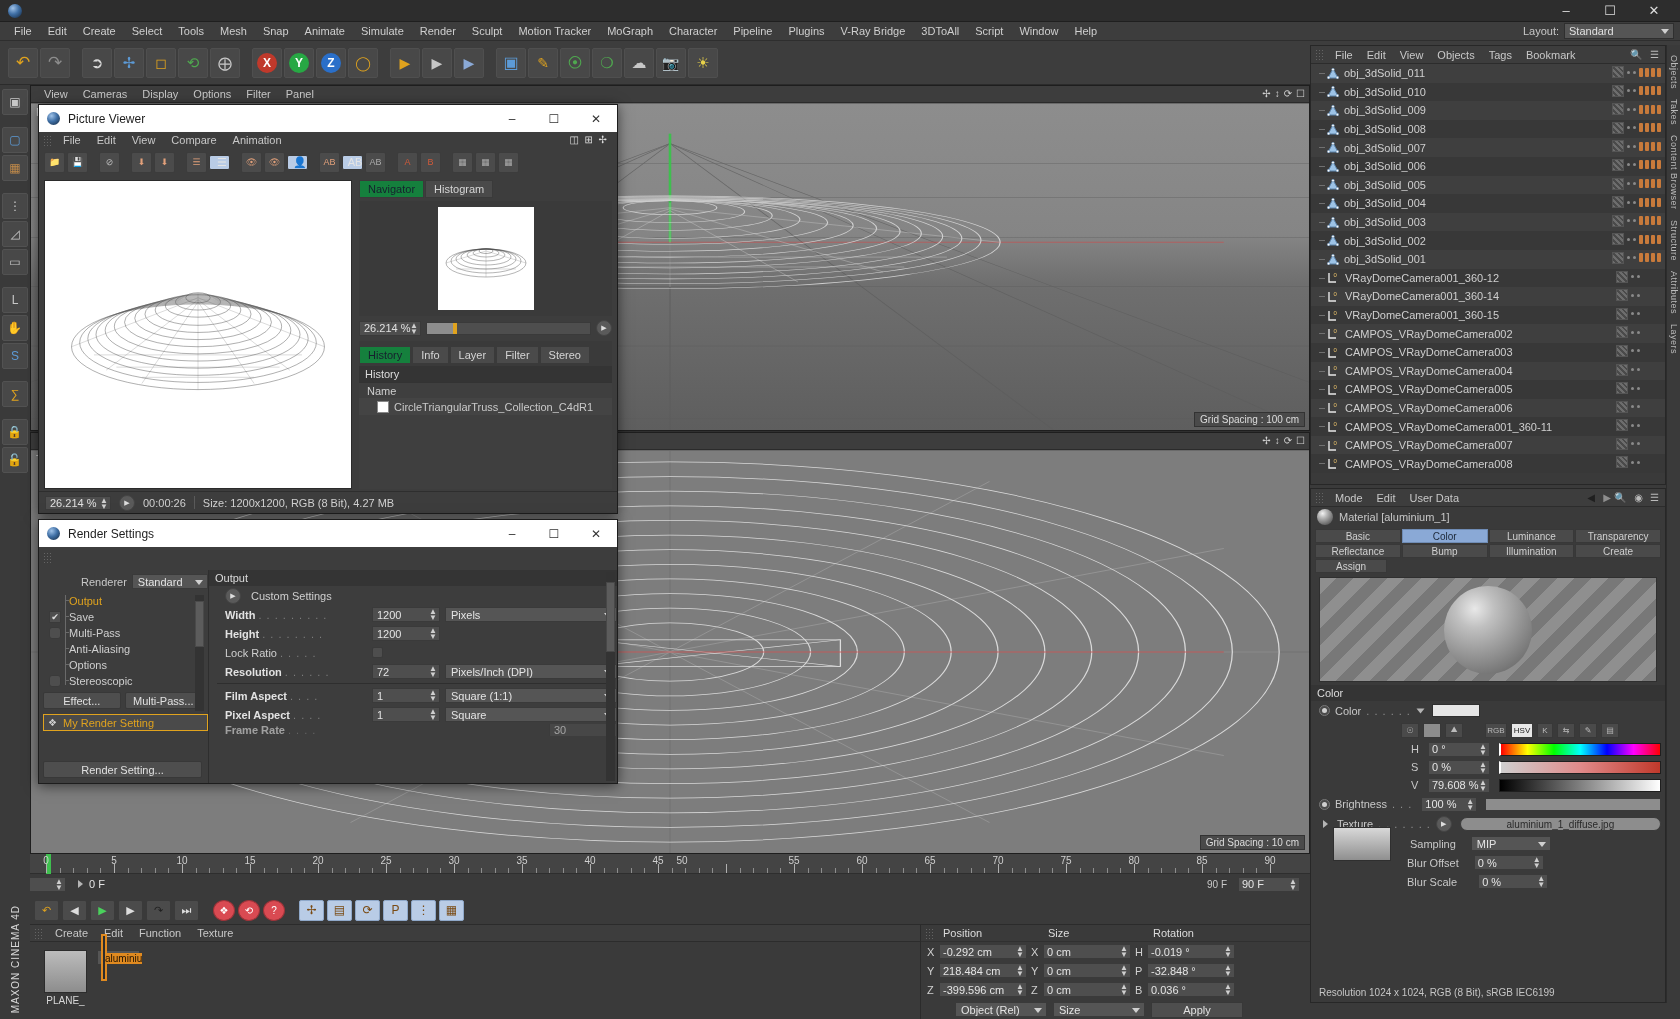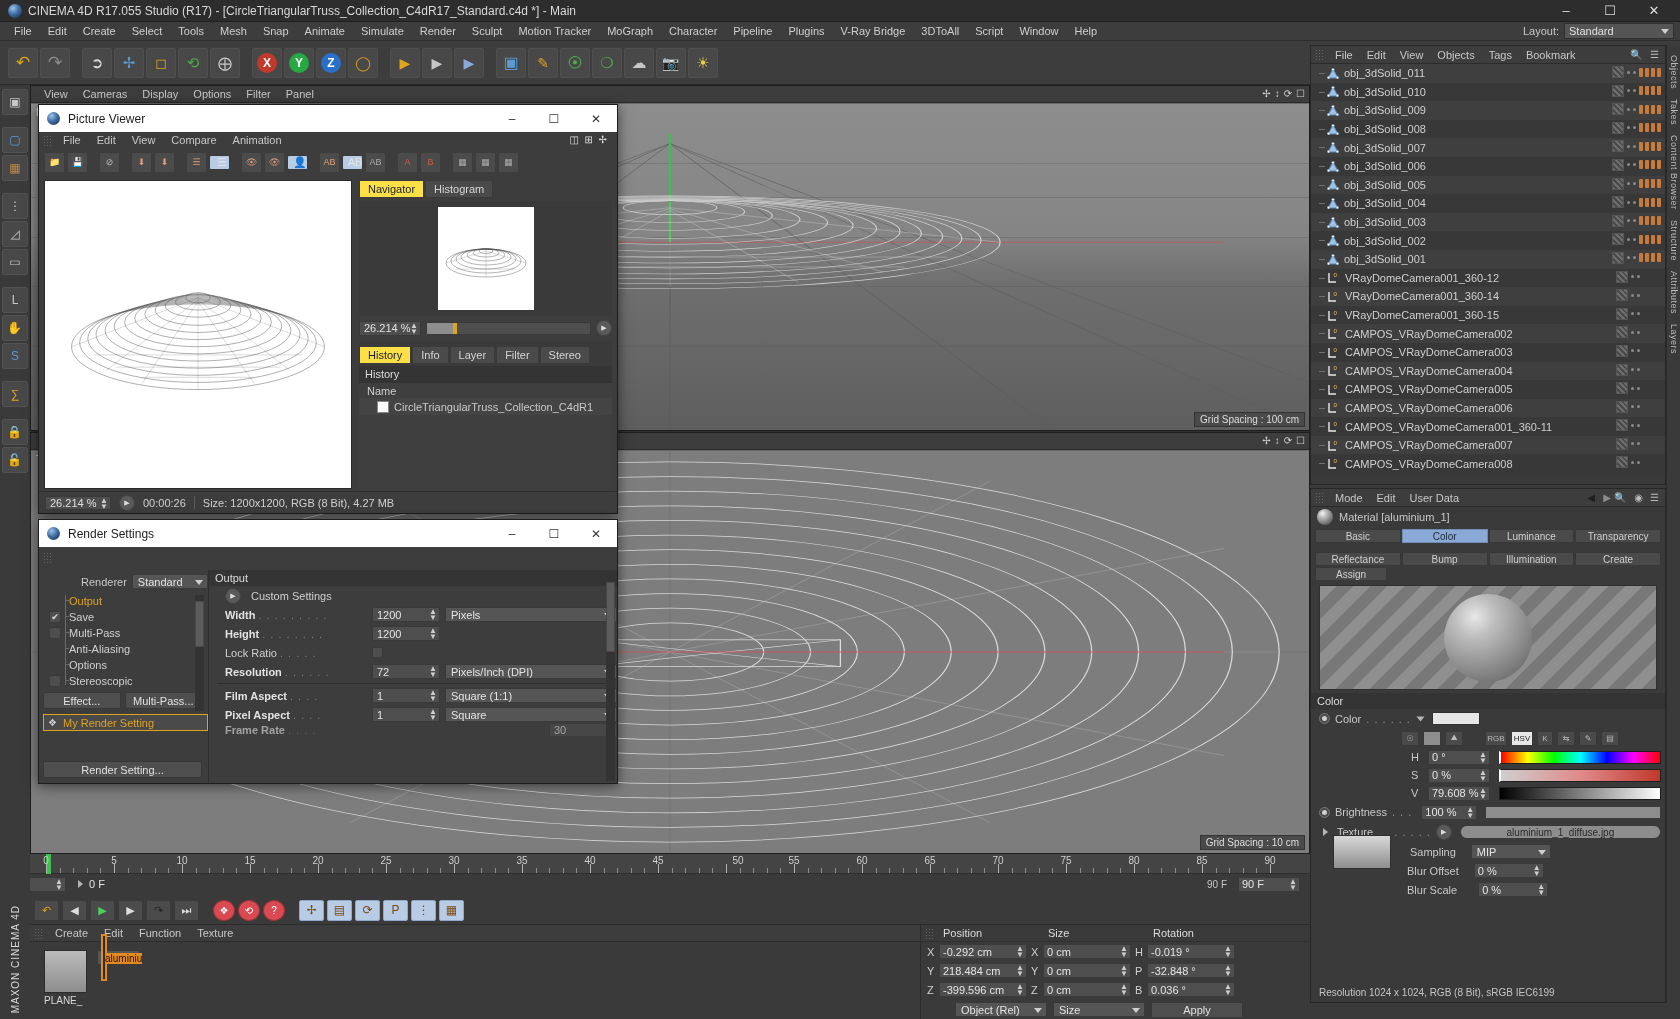--- a/index.html
+++ b/index.html
@@ -149,21 +149,21 @@
   .matmgr { position:absolute; left:30px; right:370px; bottom:0; height:95px; background:#3a3a3a;
      border-top:1px solid #2b2b2b; }
   .matmgr .bar { height:17px; background:#3d3d3d; display:flex; align-items:center; gap:2px;
      padding-left:4px; border-bottom:1px solid #2c2c2c; }
   .matmgr .bar .mi { padding:0 7px; font-size:11px; line-height:17px; }
   .matswatches { display:flex; gap:10px; padding:8px 0 0 14px; }
   .msw { width:43px; }
   .msw .thumb { width:43px;height:43px;border:1px solid #2c2c2c;
      background:radial-gradient(circle at 35% 28%, #f0f0f0 0%, #c0c0c0 25%, #7d7d7d 65%, #3d3d3d 100%); }
   .msw.sel .thumb { outline:2px solid #e08a20; }
-  .msw .nm { text-align:left; font-size:10px; margin-top:2px; color:#d8d8d8; }
+  .msw .nm { text-align:center; font-size:10px; margin-top:2px; color:#d8d8d8; }
   .msw.sel .nm { background:#e08a20; color:#231300; }
   .msw .thumb.plane { background:linear-gradient(180deg,#bcbcbc,#8d8d8d); }
   .coordpanel { position:absolute; left:920px; right:370px; bottom:0; height:95px; background:#3a3a3a;
      border-left:1px solid #2b2b2b; border-top:1px solid #2b2b2b; }
   .coordhead { height:17px; display:flex; align-items:center; padding-left:4px; gap:0; font-size:11px;
      background:#3a3a3a; border-bottom:1px solid #303030; }
   .coordhead .col { width:105px; padding-left:6px; color:#dcdcdc; }
   .crow { height:19px; display:flex; align-items:center; gap:4px; padding-left:6px; }
   .crow .ax { width:8px; color:#d0d0d0; font-size:11px; }
   .cfield { width:88px; }
@@ -199,21 +199,21 @@
   .ptb { width:21px;height:21px;background:#4b4b4b;border:1px solid #3c3c3c;border-radius:2px;
      display:flex;align-items:center;justify-content:center;font-size:9px;color:#e2a07a; }
   .ptb.sel { background:#b9cce6; }
   .ptb.gap { width:7px;background:transparent;border:none; }
   .pvbody { position:absolute; left:0; right:0; top:70px; bottom:24px; display:flex; }
   .pvimage { width:308px; margin:5px 0 0 5px; background:#fff; position:relative; overflow:hidden;
      border:1px solid #2b2b2b; }
   .pvright { flex:1; margin:5px 5px 0 7px; display:flex; flex-direction:column; }
   .pvtabs { display:flex; gap:1px; }
   .ptab { padding:2px 8px; background:#4a4a4a; border:1px solid #3a3a3a; font-size:11px; color:#d5d5d5; }
-  .ptab.on { background:#fde047; color:#16202e; }
+  .ptab.on { background:#15803d; color:#16202e; }
   .navpane { flex:0 0 115px; background:#3a3a3a; margin-top:3px; display:flex; align-items:center;
      justify-content:center; }
   .navthumb { width:96px;height:103px;background:#fff;position:relative;overflow:hidden; }
   .zoomrow { display:flex; align-items:center; gap:5px; margin-top:4px; }
   .zoomfield { width:62px;height:15px;background:#4e4e4e;border:1px solid #3a3a3a;
      font-size:11px;color:#e0e0e0;display:flex;align-items:center;padding-left:4px;position:relative; }
   .zslider { flex:1; height:13px; background:#4e4e4e; border:1px solid #3a3a3a; position:relative; }
   .zslider .fill { position:absolute; left:0; top:0; bottom:0; width:26px; background:#8d8d8d; }
   .zslider .knob { position:absolute; left:26px; top:0; bottom:0; width:4px; background:#e0a31e; }
   .rbtn-sm { width:16px;height:16px;border-radius:50%;background:#5a5a5a;border:1px solid #444;
@@ -267,21 +267,20 @@
      border:1px solid #484848; }
   .sm { font-size:10px; }
 </style>
 </head>
 <body>
 
 <div class="app">
 
   <div class="titlebar">
     <div class="tb-icon"></div>
-    <div class="tb-text">CINEMA 4D R17.055 Studio (R17) - [CircleTriangularTruss_Collection_C4dR17_Standard.c4d *] - Main</div>
     <div class="winbtns">
       <div class="winbtn">–</div>
       <div class="winbtn">☐</div>
       <div class="winbtn close">✕</div>
     </div>
   </div>
 
   <div class="menubar">
     <div class="mi">File</div>
     <div class="mi">Edit</div>
@@ -929,21 +928,21 @@
       <span class="matball"></span>
       <span>Material [aluminium_1]</span>
     </div>
 
     <div class="tabrow" style="margin-top:2px">
       <div class="tab">Basic</div>
       <div class="tab on">Color</div>
       <div class="tab">Luminance</div>
       <div class="tab">Transparency</div>
     </div>
-    <div class="tabrow" style="margin-top:9px">
+    <div class="tabrow" style="margin-top:1px">
       <div class="tab">Reflectance</div>
       <div class="tab">Bump</div>
       <div class="tab">Illumination</div>
       <div class="tab">Create</div>
     </div>
     <div class="tabrow" style="margin-top:1px">
       <div class="tab small">Assign</div>
       <div style="flex:1"></div>
     </div>
 
@@ -1115,21 +1114,21 @@
         <div class="tick" style="left: 617.2px;"></div>
         <div class="tick" style="left: 630.8px;"></div>
         <div class="tick" style="left: 644.4px;"></div>
         <div class="tick maj" style="left: 658px;"></div>
         <div class="lab" style="left: 658px;">45</div>
         <div class="tick" style="left: 671.6px;"></div>
         <div class="tick" style="left: 685.2px;"></div>
         <div class="tick" style="left: 698.8px;"></div>
         <div class="tick" style="left: 712.4px;"></div>
         <div class="tick maj" style="left: 726px;"></div>
-        <div class="lab" style="left: 738px;">50</div>
+        <div class="lab" style="left: 682px;">50</div>
         <div class="tick" style="left: 739.6px;"></div>
         <div class="tick" style="left: 753.2px;"></div>
         <div class="tick" style="left: 766.8px;"></div>
         <div class="tick" style="left: 780.4px;"></div>
         <div class="tick maj" style="left: 794px;"></div>
         <div class="lab" style="left: 794px;">55</div>
         <div class="tick" style="left: 807.6px;"></div>
         <div class="tick" style="left: 821.2px;"></div>
         <div class="tick" style="left: 834.8px;"></div>
         <div class="tick" style="left: 848.4px;"></div>

